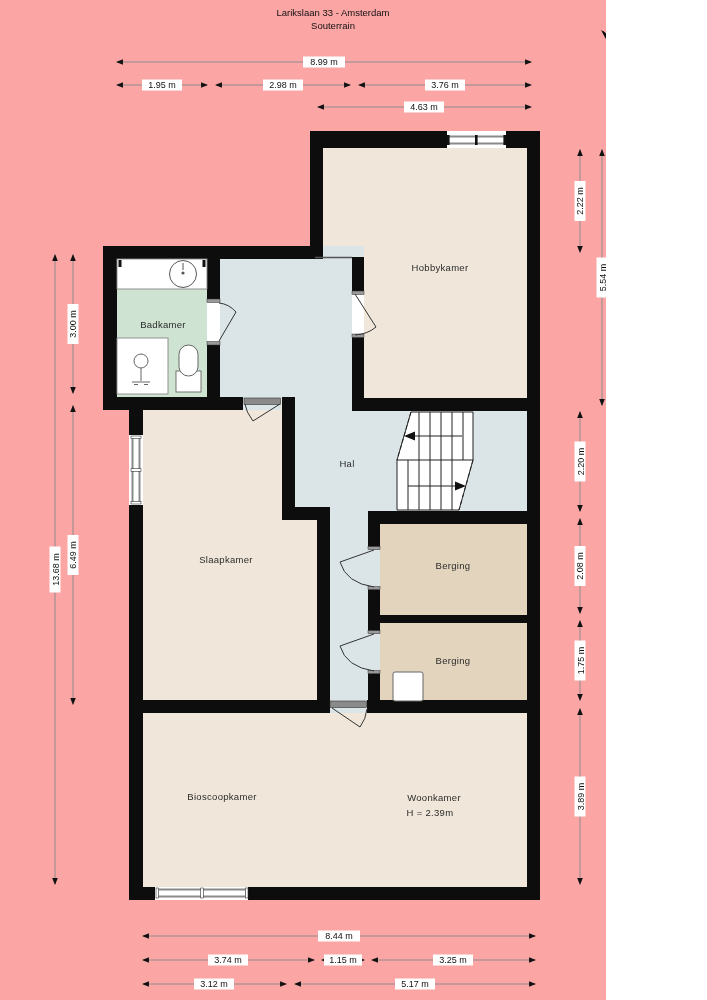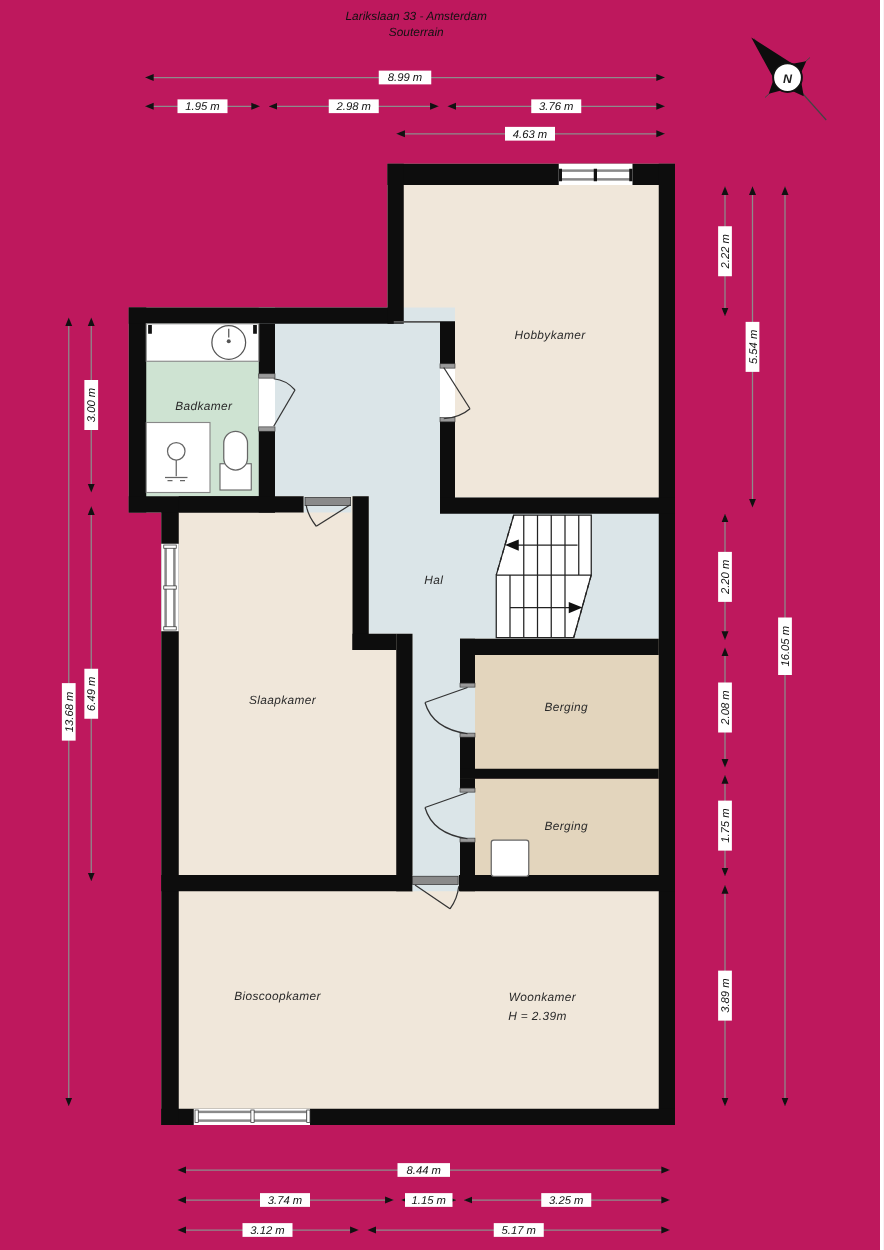--- a/index.html
+++ b/index.html
@@ -1,17 +1,17 @@
 <!DOCTYPE html>
 <html><head>
 <meta charset="utf-8">
 <style>
   html,body{margin:0;padding:0;background:#ffffff;}
-  .page{position:relative;width:704px;height:1000px;background:#be185d;overflow:hidden;
-        font-family:"Liberation Sans", sans-serif;font-style:italic;}
+  .page{position:relative;width:606px;height:1000px;background:#fca5a5;overflow:hidden;
+        font-family:"Liberation Sans", sans-serif;}
   svg text{font-family:"Liberation Sans", sans-serif;fill:#1c1c1c;}
   .room-label{font-size:9.5px;fill:#2b2b2b;letter-spacing:.3px;}
   .dim-label{font-size:9px;fill:#111;}
   .title-label{font-size:9.5px;fill:#111;}
 </style>
 </head>
 <body>
 
 <div class="page">
 <svg width="707" height="1000" viewBox="0 0 707 1000">

